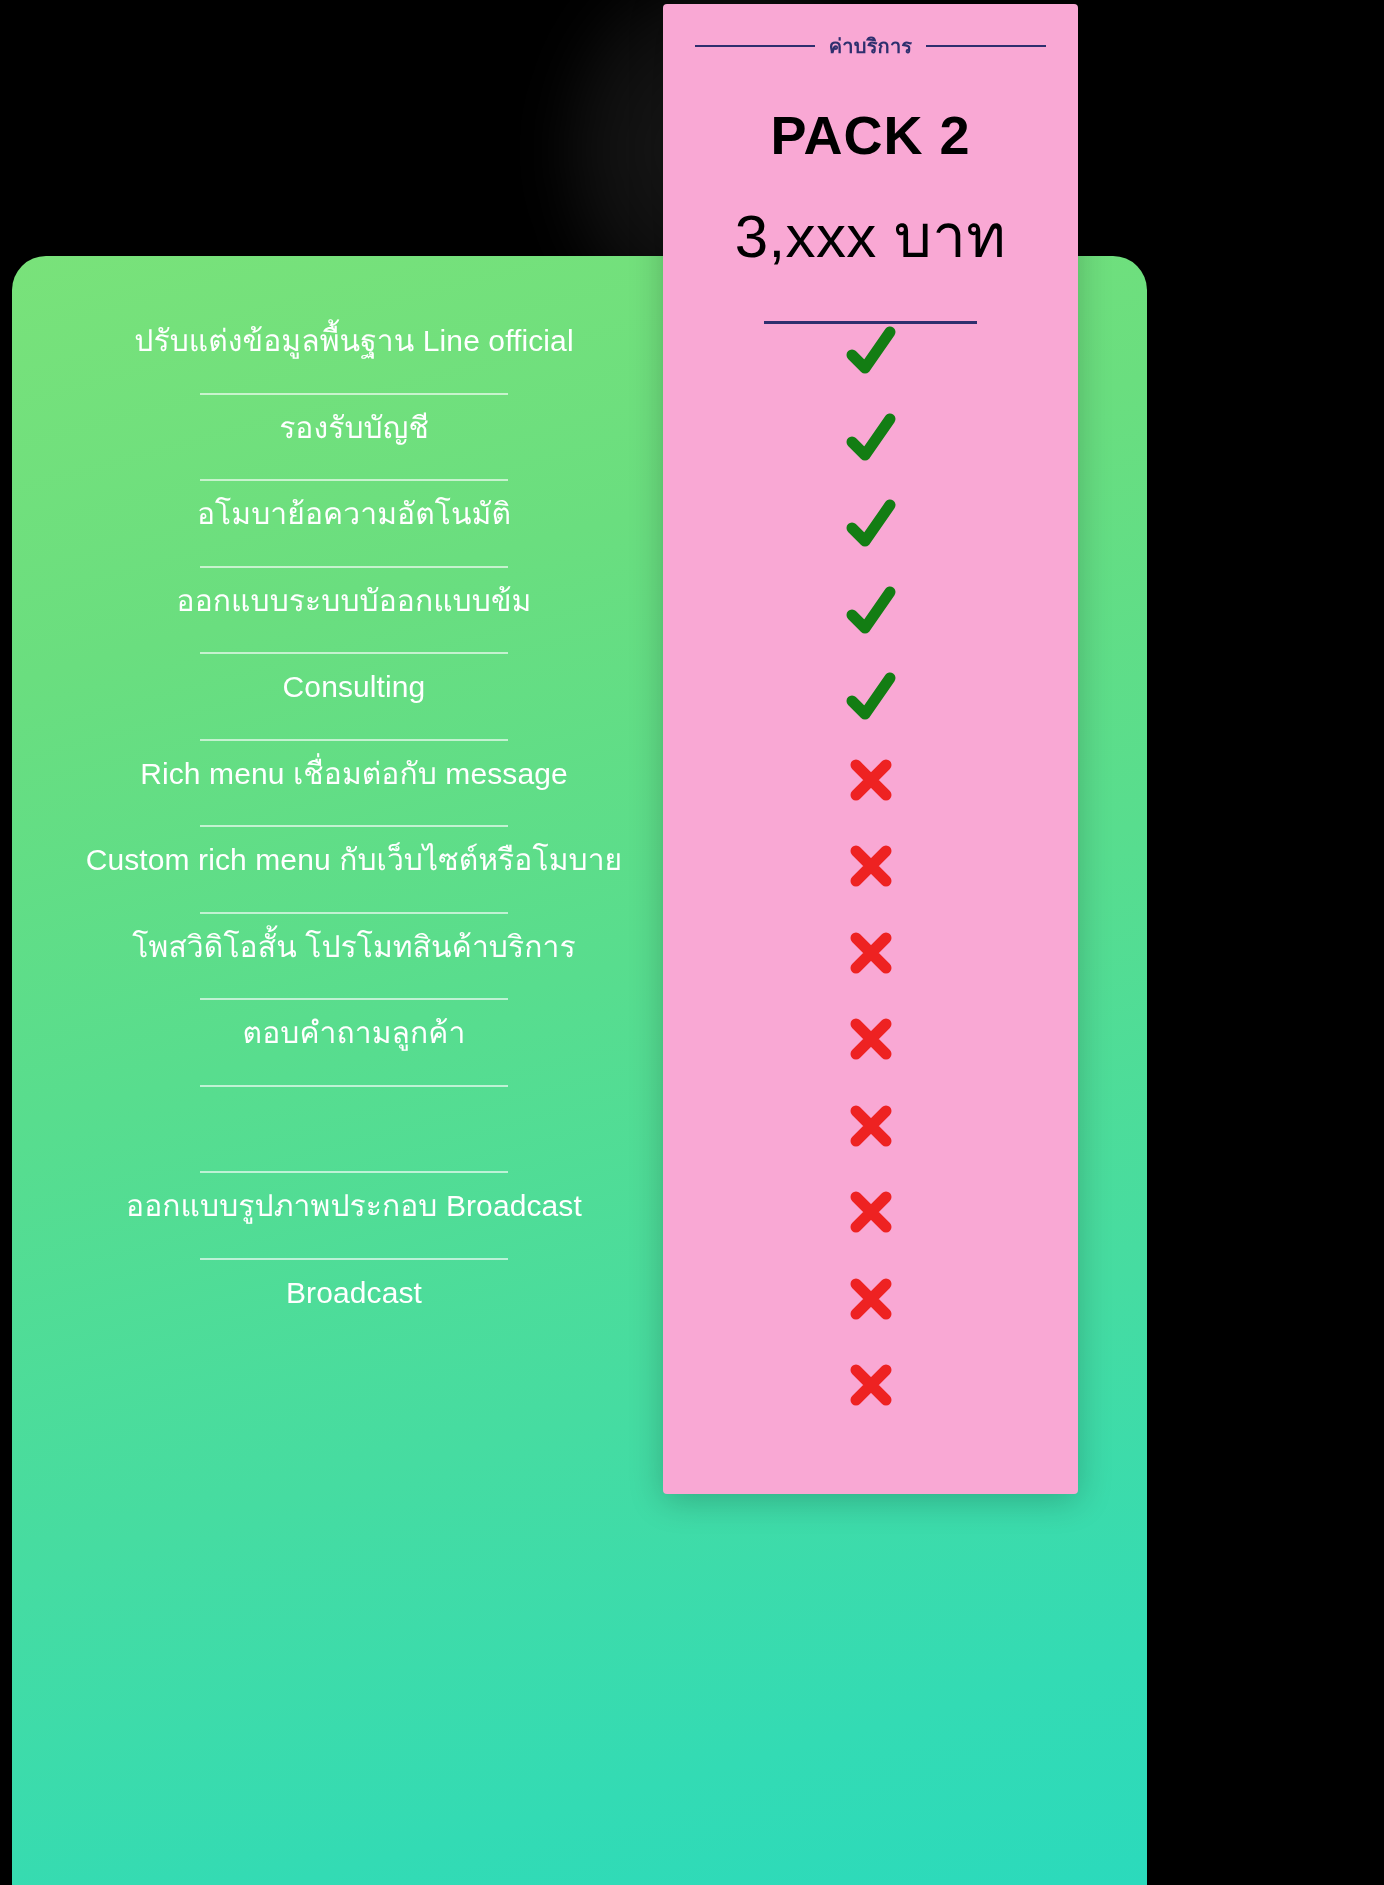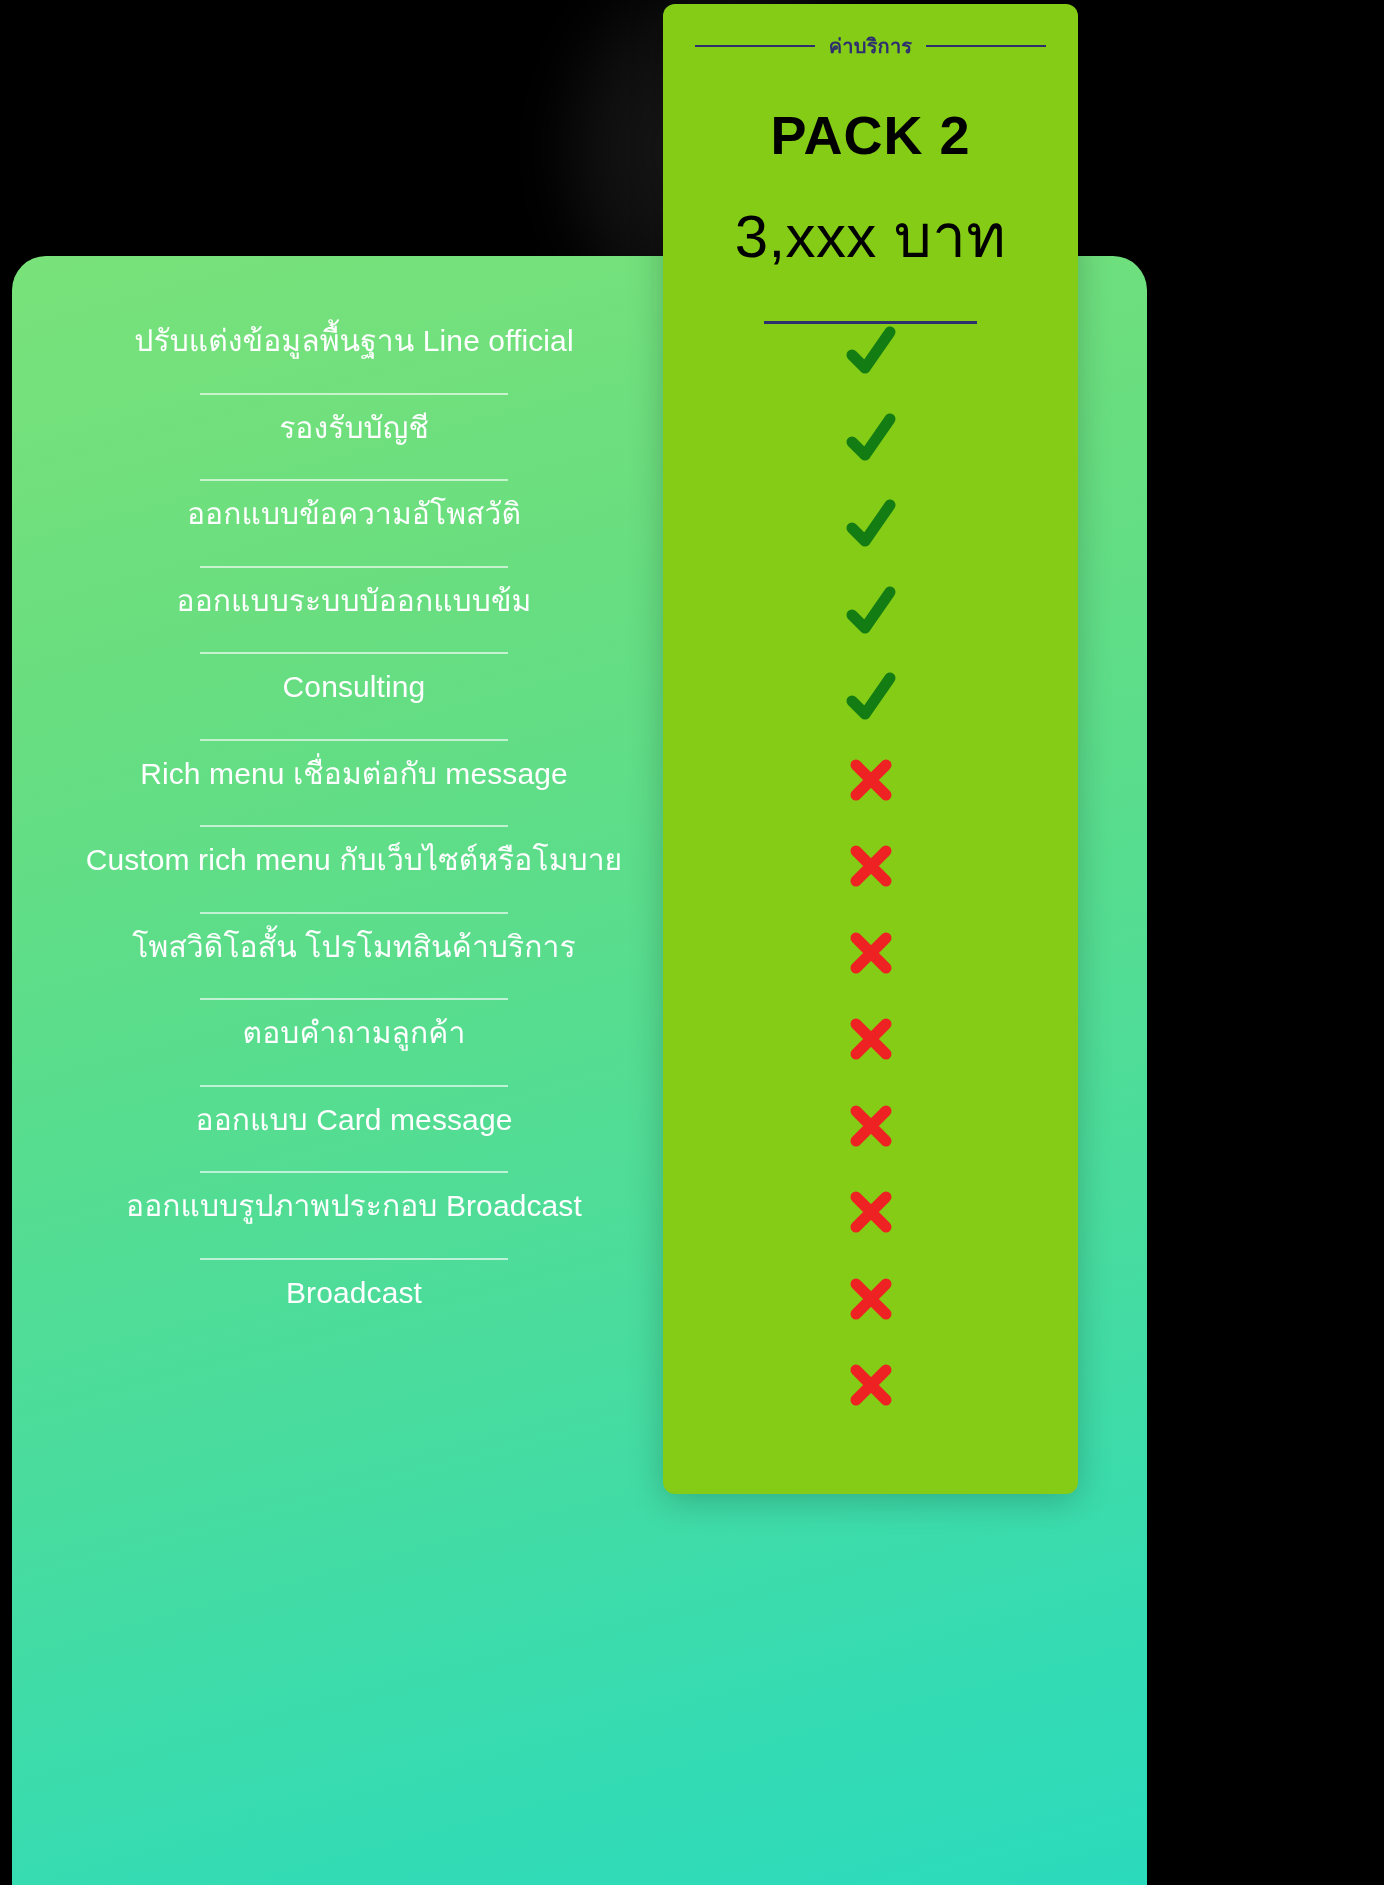--- a/index.html
+++ b/index.html
@@ -87,22 +87,22 @@
     background: rgba(255,255,255,0.62);
   }
 
   
   .price-card {
     position: absolute;
     left: 663px;
     top: 4px;
     width: 415px;
     height: 1490px;
-    background: #84cc16;
-    border-radius: 12px;
+    background: #f9a8d4;
+    border-radius: 4px;
     box-shadow: 0 6px 34px rgba(0,0,0,0.22);
     overflow: hidden;
   }
 
   .card-top-label {
     display: flex;
     align-items: center;
     justify-content: center;
     gap: 14px;
     margin-top: 26px;
@@ -194,21 +194,21 @@
     <div class="feature-list" id="feature-list">
         <div class="feature-row">
           <div class="feature-label">ปรับแต่งข้อมูลพื้นฐาน Line official</div>
           <div class="feature-divider"></div>
         </div>
         <div class="feature-row">
           <div class="feature-label">รองรับบัญชี</div>
           <div class="feature-divider"></div>
         </div>
         <div class="feature-row">
-          <div class="feature-label">ออกแบบข้อความอัโพสวัติ</div>
+          <div class="feature-label">อโมบาย้อความอัตโนมัติ</div>
           <div class="feature-divider"></div>
         </div>
         <div class="feature-row">
           <div class="feature-label">ออกแบบระบบบัออกแบบข้ม</div>
           <div class="feature-divider"></div>
         </div>
         <div class="feature-row">
           <div class="feature-label">Consulting</div>
           <div class="feature-divider"></div>
         </div>
@@ -222,21 +222,20 @@
         </div>
         <div class="feature-row">
           <div class="feature-label">โพสวิดิโอสั้น โปรโมทสินค้าบริการ</div>
           <div class="feature-divider"></div>
         </div>
         <div class="feature-row">
           <div class="feature-label">ตอบคำถามลูกค้า</div>
           <div class="feature-divider"></div>
         </div>
         <div class="feature-row">
-          <div class="feature-label">ออกแบบ Card message</div>
           <div class="feature-divider"></div>
         </div>
         <div class="feature-row">
           <div class="feature-label">ออกแบบรูปภาพประกอบ Broadcast</div>
           <div class="feature-divider"></div>
         </div>
         <div class="feature-row last">
           <div class="feature-label">Broadcast</div>
         </div>
       </div>

